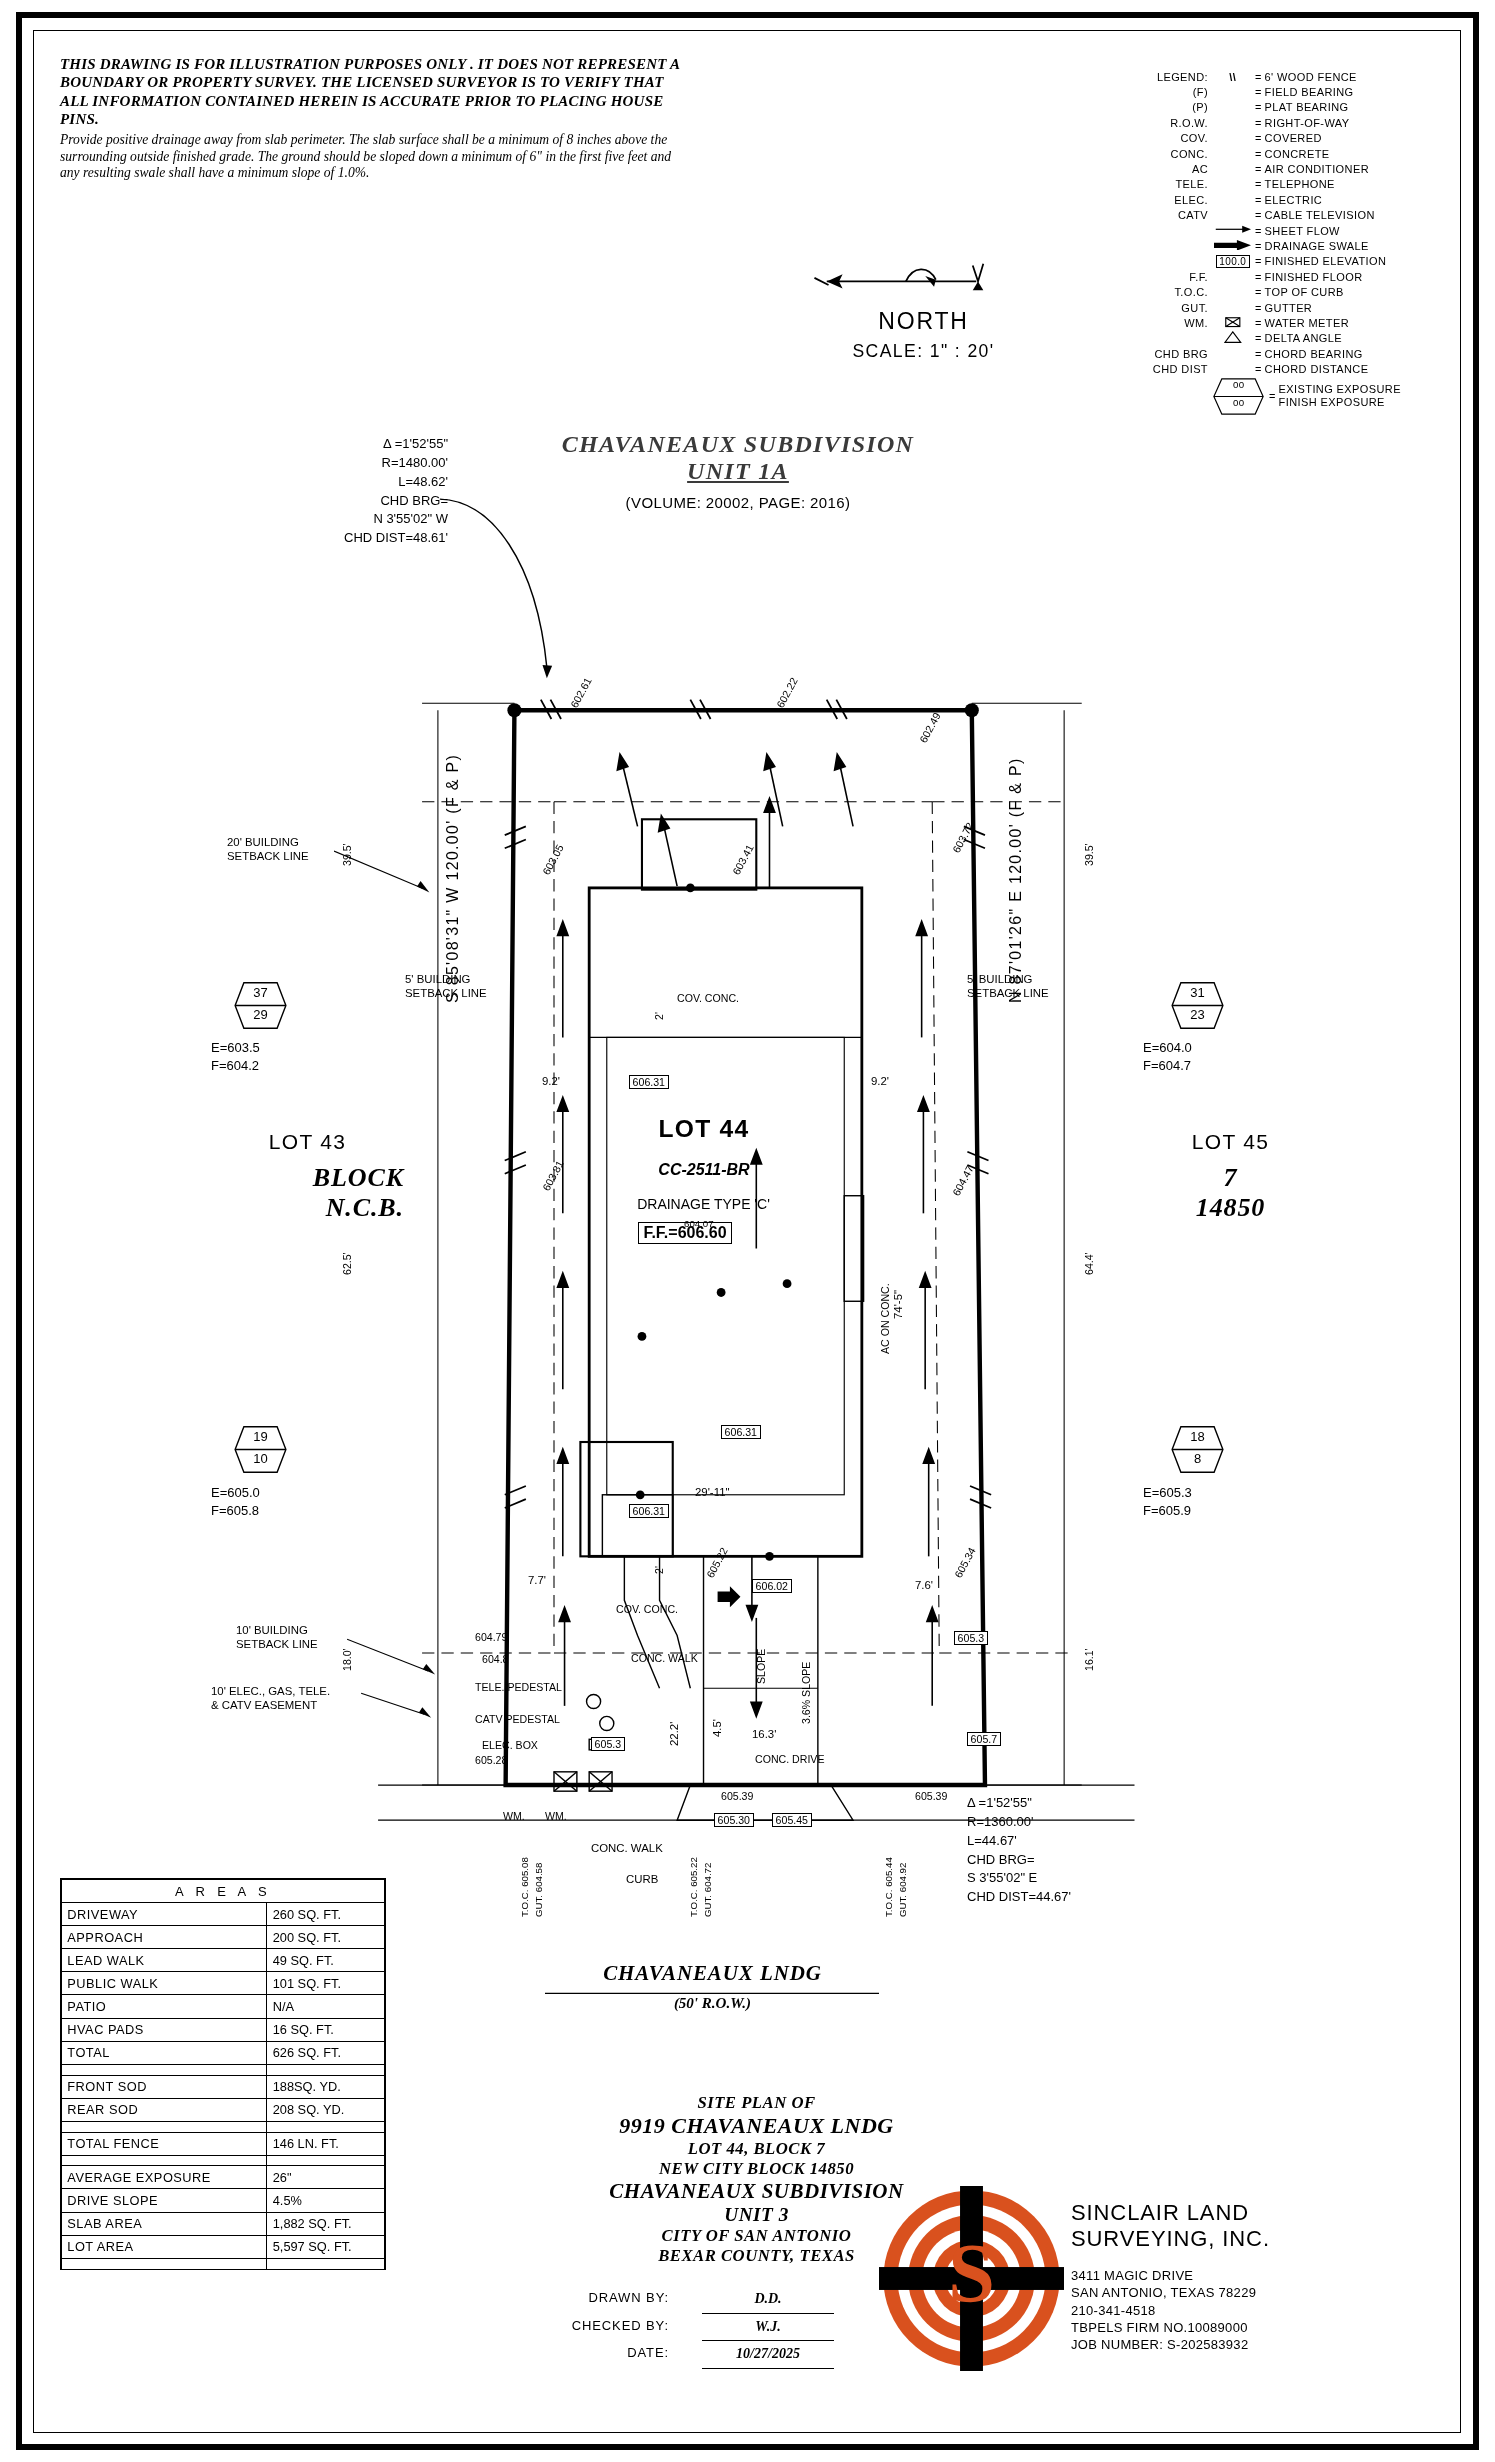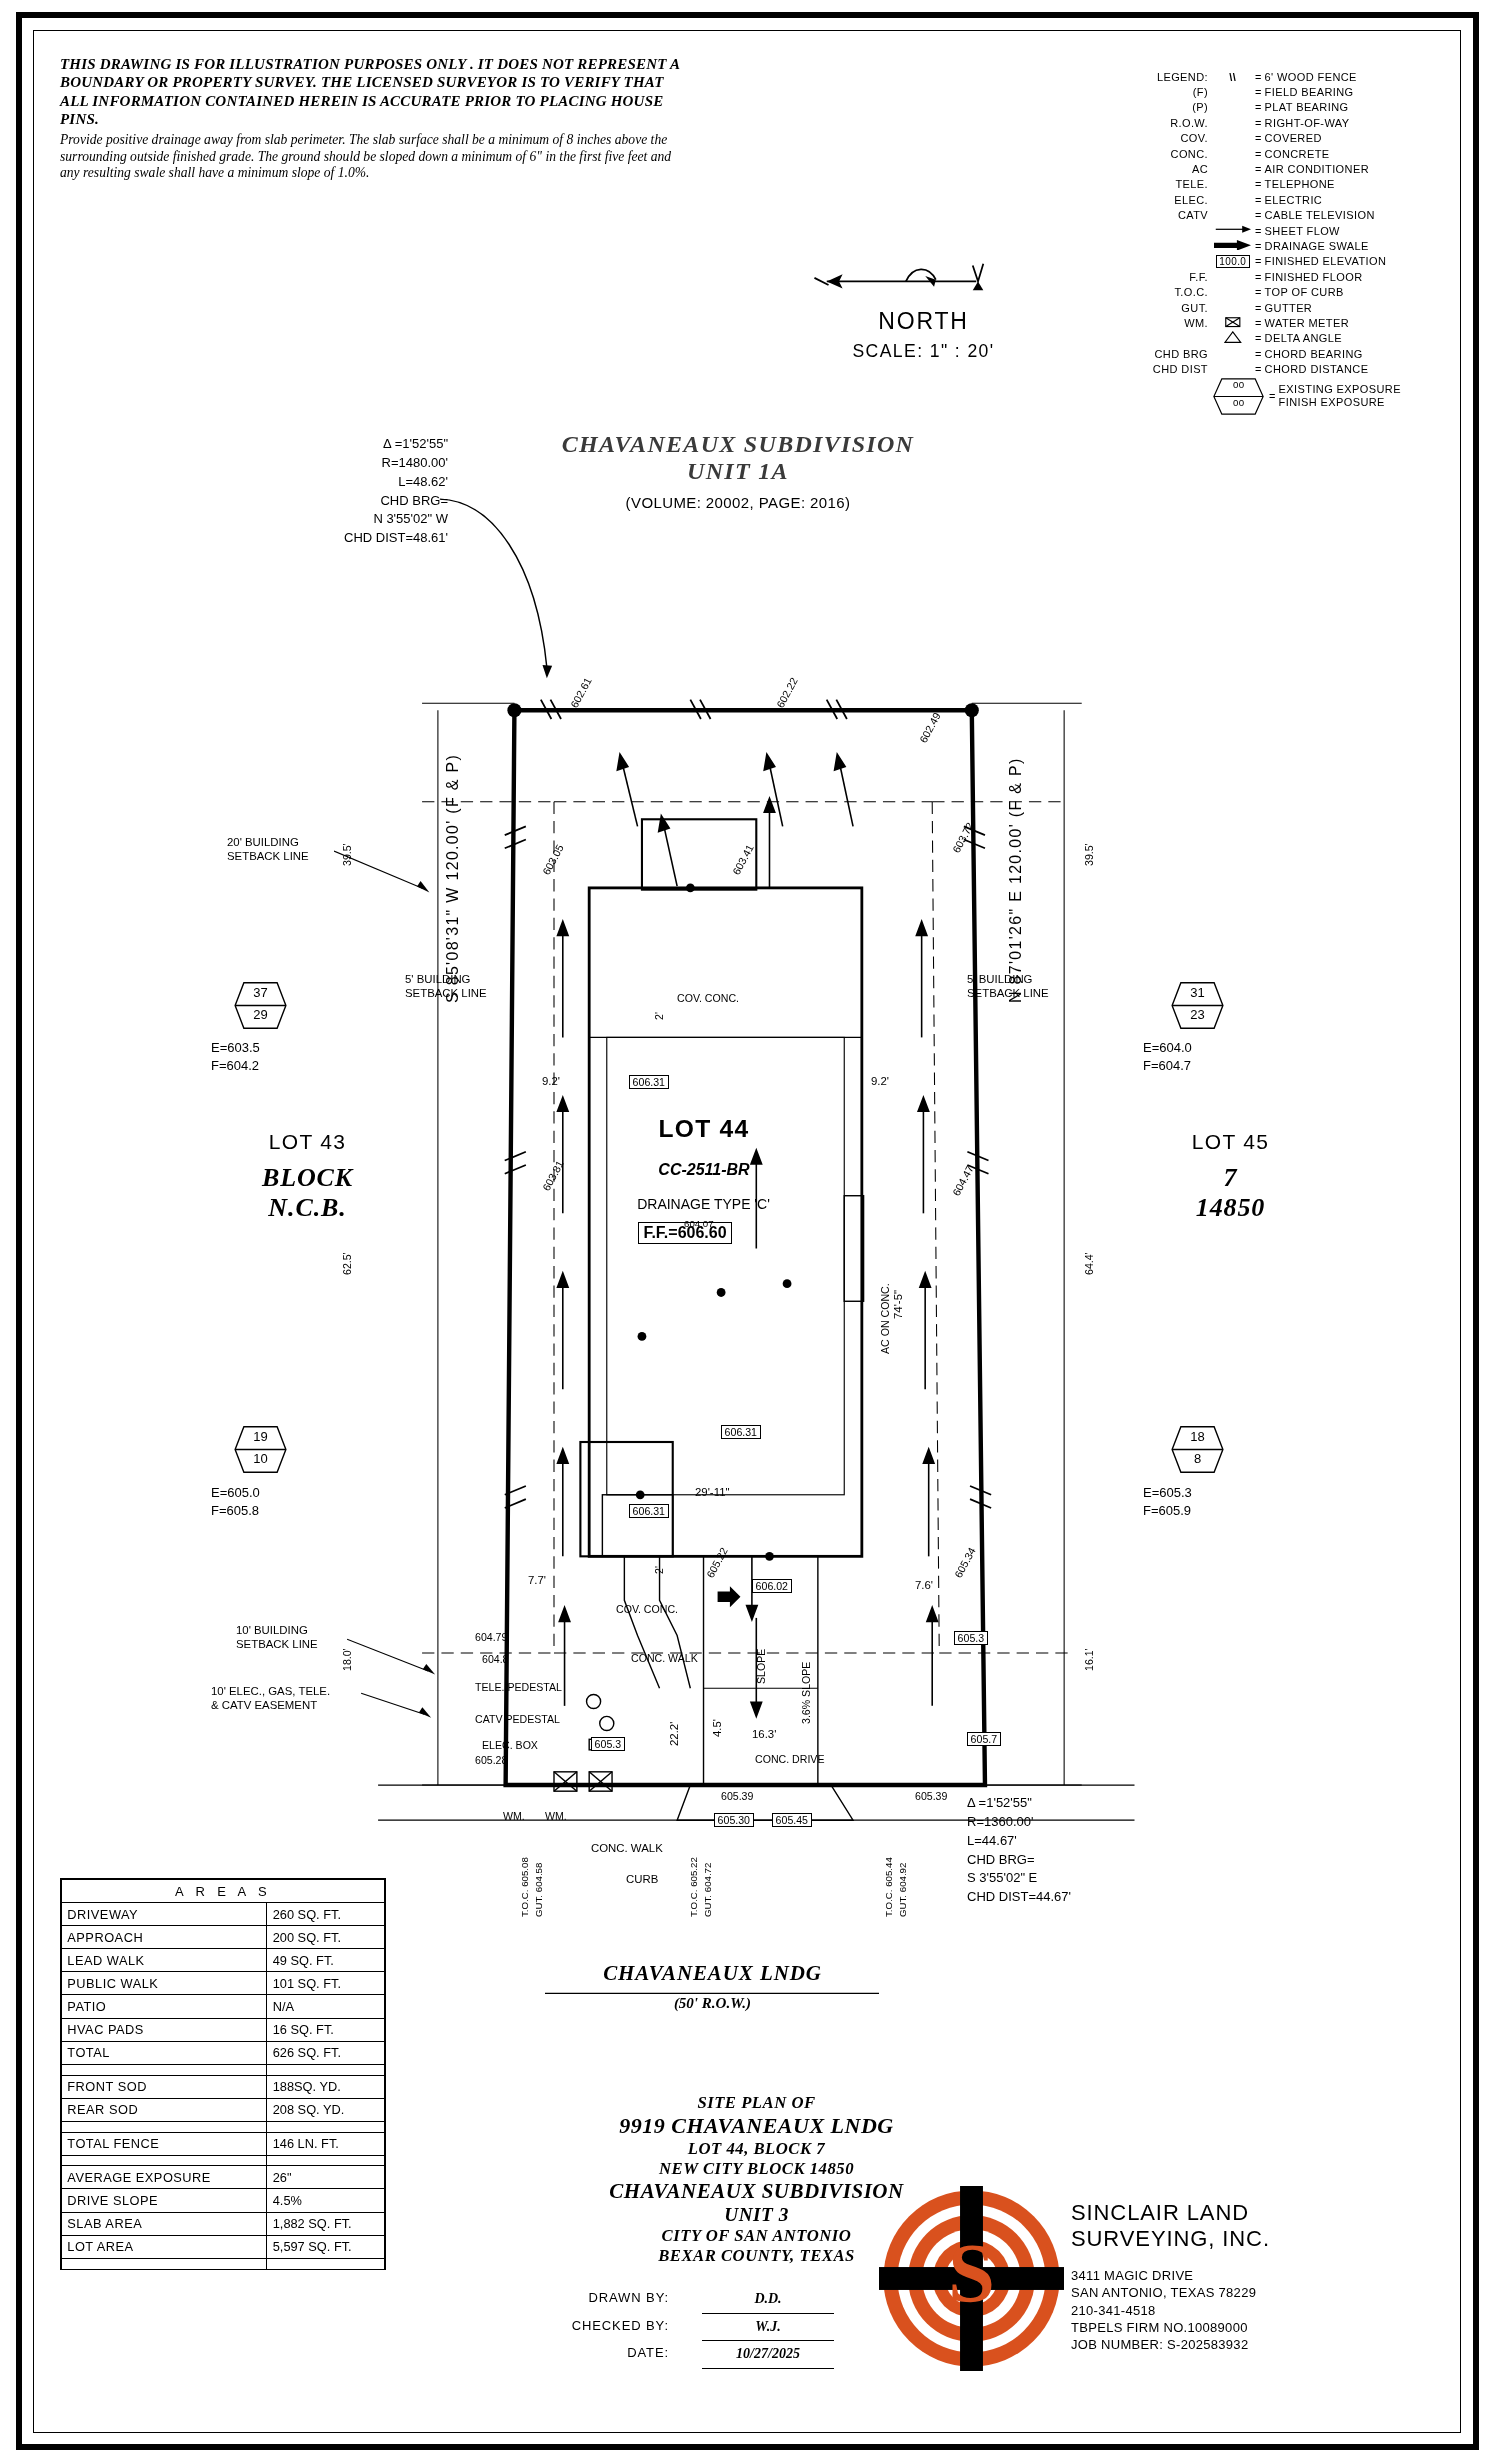--- a/index.html
+++ b/index.html
@@ -27,32 +27,32 @@
   .boxnum{border:1.4px solid #000;padding:0 2.6px;font-size:10px;display:inline-block;line-height:11.4px;}
 
   
   #north{left:774px;top:255px;width:299px;text-align:center;}
   #north .nlabel{font-family:"Liberation Sans",sans-serif;font-size:23px;letter-spacing:1.8px;margin-top:5.3px;}
   #north .scale{font-family:"Liberation Sans",sans-serif;font-size:17.6px;letter-spacing:1.4px;margin-top:5.3px;}
 
   
   #subhead{left:492px;top:431px;width:492px;text-align:center;}
   #subhead .t1{font-size:24px;font-style:italic;font-weight:bold;color:#3a3a3a;letter-spacing:1.3px;}
-  #subhead .t2{font-size:24px;font-style:italic;font-weight:bold;color:#3a3a3a;letter-spacing:1.3px;}
+  #subhead .t2{font-size:24px;font-style:italic;font-weight:bold;color:#3a3a3a;letter-spacing:1.3px;text-decoration:underline;}
   #subhead .t3{font-family:"Liberation Sans",sans-serif;font-size:15px;margin-top:8.8px;letter-spacing:0.4px;}
 
   
   #curve-top{left:255px;top:435px;width:193px;text-align:right;font-family:"Liberation Sans",sans-serif;font-size:13px;line-height:1.45;}
   #curve-bot{left:967px;top:1794px;width:202px;text-align:left;font-family:"Liberation Sans",sans-serif;font-size:13px;line-height:1.45;}
 
   
   .lotlabel{font-family:"Liberation Sans",sans-serif;}
   #lot43{left:211px;top:1130px;width:193px;text-align:center;}
   #lot43 .n1{font-size:21px;letter-spacing:1.3px;}
-  #lot43 .n2{font-size:26px;font-family:"Liberation Serif",serif;font-style:italic;font-weight:bold;margin-top:8.8px;letter-spacing:0.9px;}
+  #lot43 .n2{font-size:26px;font-family:"Liberation Serif",serif;font-style:italic;font-weight:bold;margin-top:8.8px;letter-spacing:0.9px;text-align:right;}
   #lot45{left:1134px;top:1130px;width:193px;text-align:center;}
   #lot45 .n1{font-size:21px;letter-spacing:1.3px;}
   #lot45 .n2{font-size:26px;font-family:"Liberation Serif",serif;font-style:italic;font-weight:bold;margin-top:8.8px;letter-spacing:0.9px;}
 
   
   .hex{width:55px;height:49px;position:absolute;}
   .hex svg{display:block;}
   .hex .tn{position:absolute;left:0;top:3.5px;width:55px;text-align:center;font-family:"Liberation Sans",sans-serif;font-size:13px;}
   .hex .bn{position:absolute;left:0;top:26px;width:55px;text-align:center;font-family:"Liberation Sans",sans-serif;font-size:13px;}
   .ef{position:absolute;font-family:"Liberation Sans",sans-serif;font-size:13px;line-height:1.35;}

